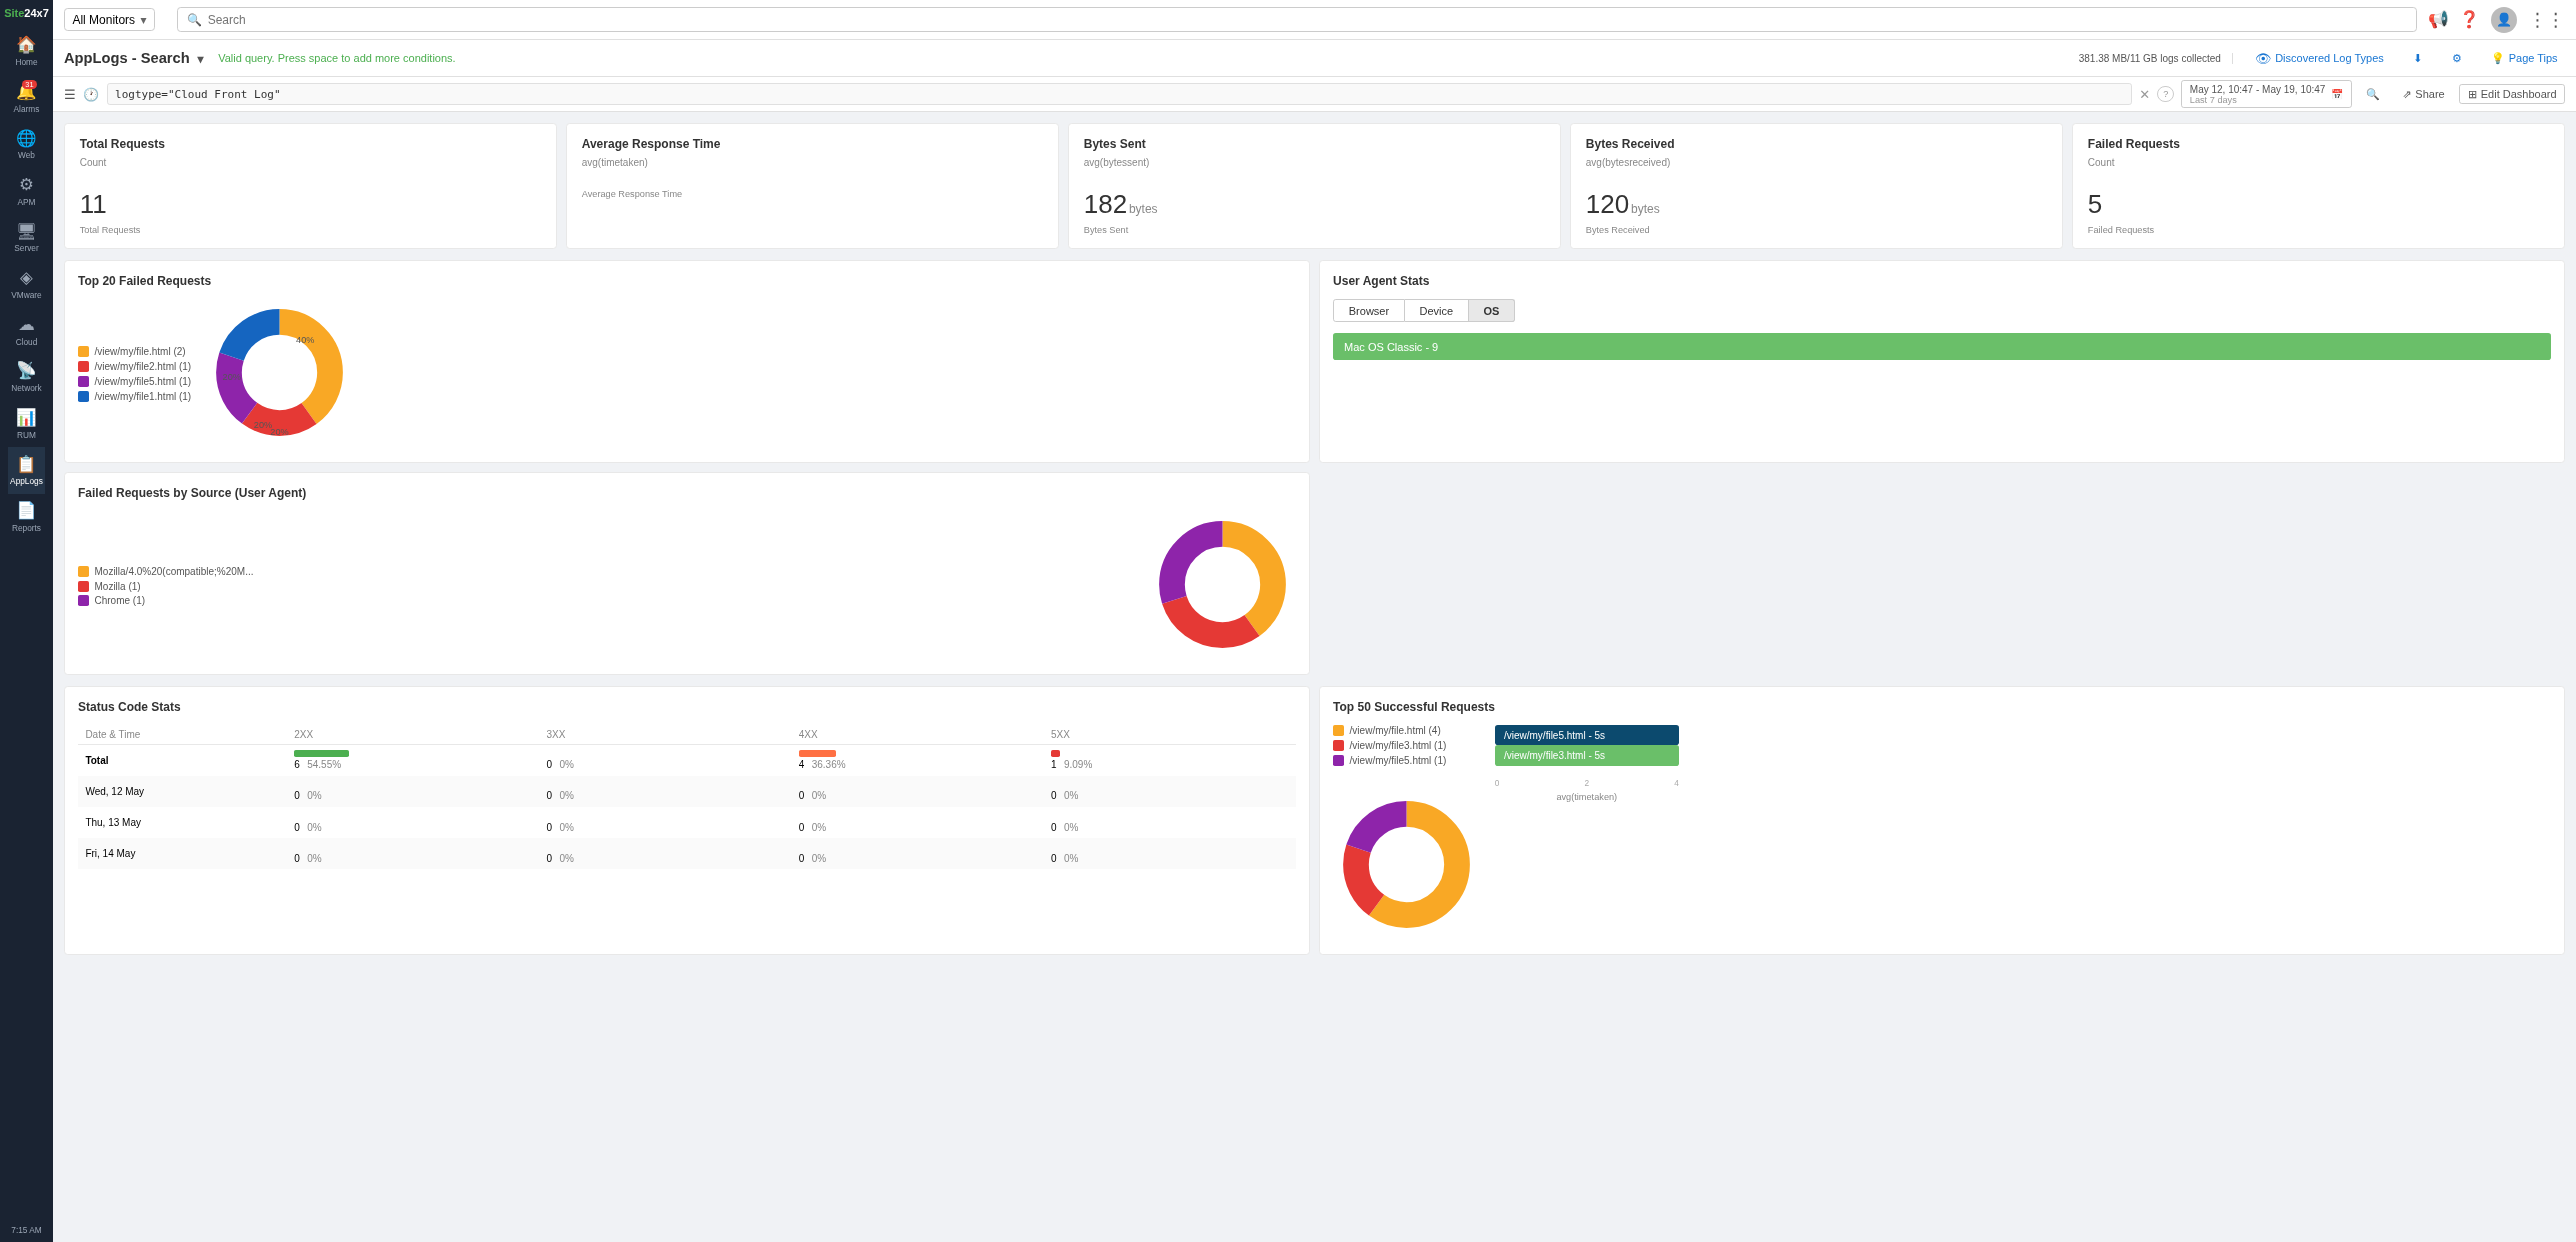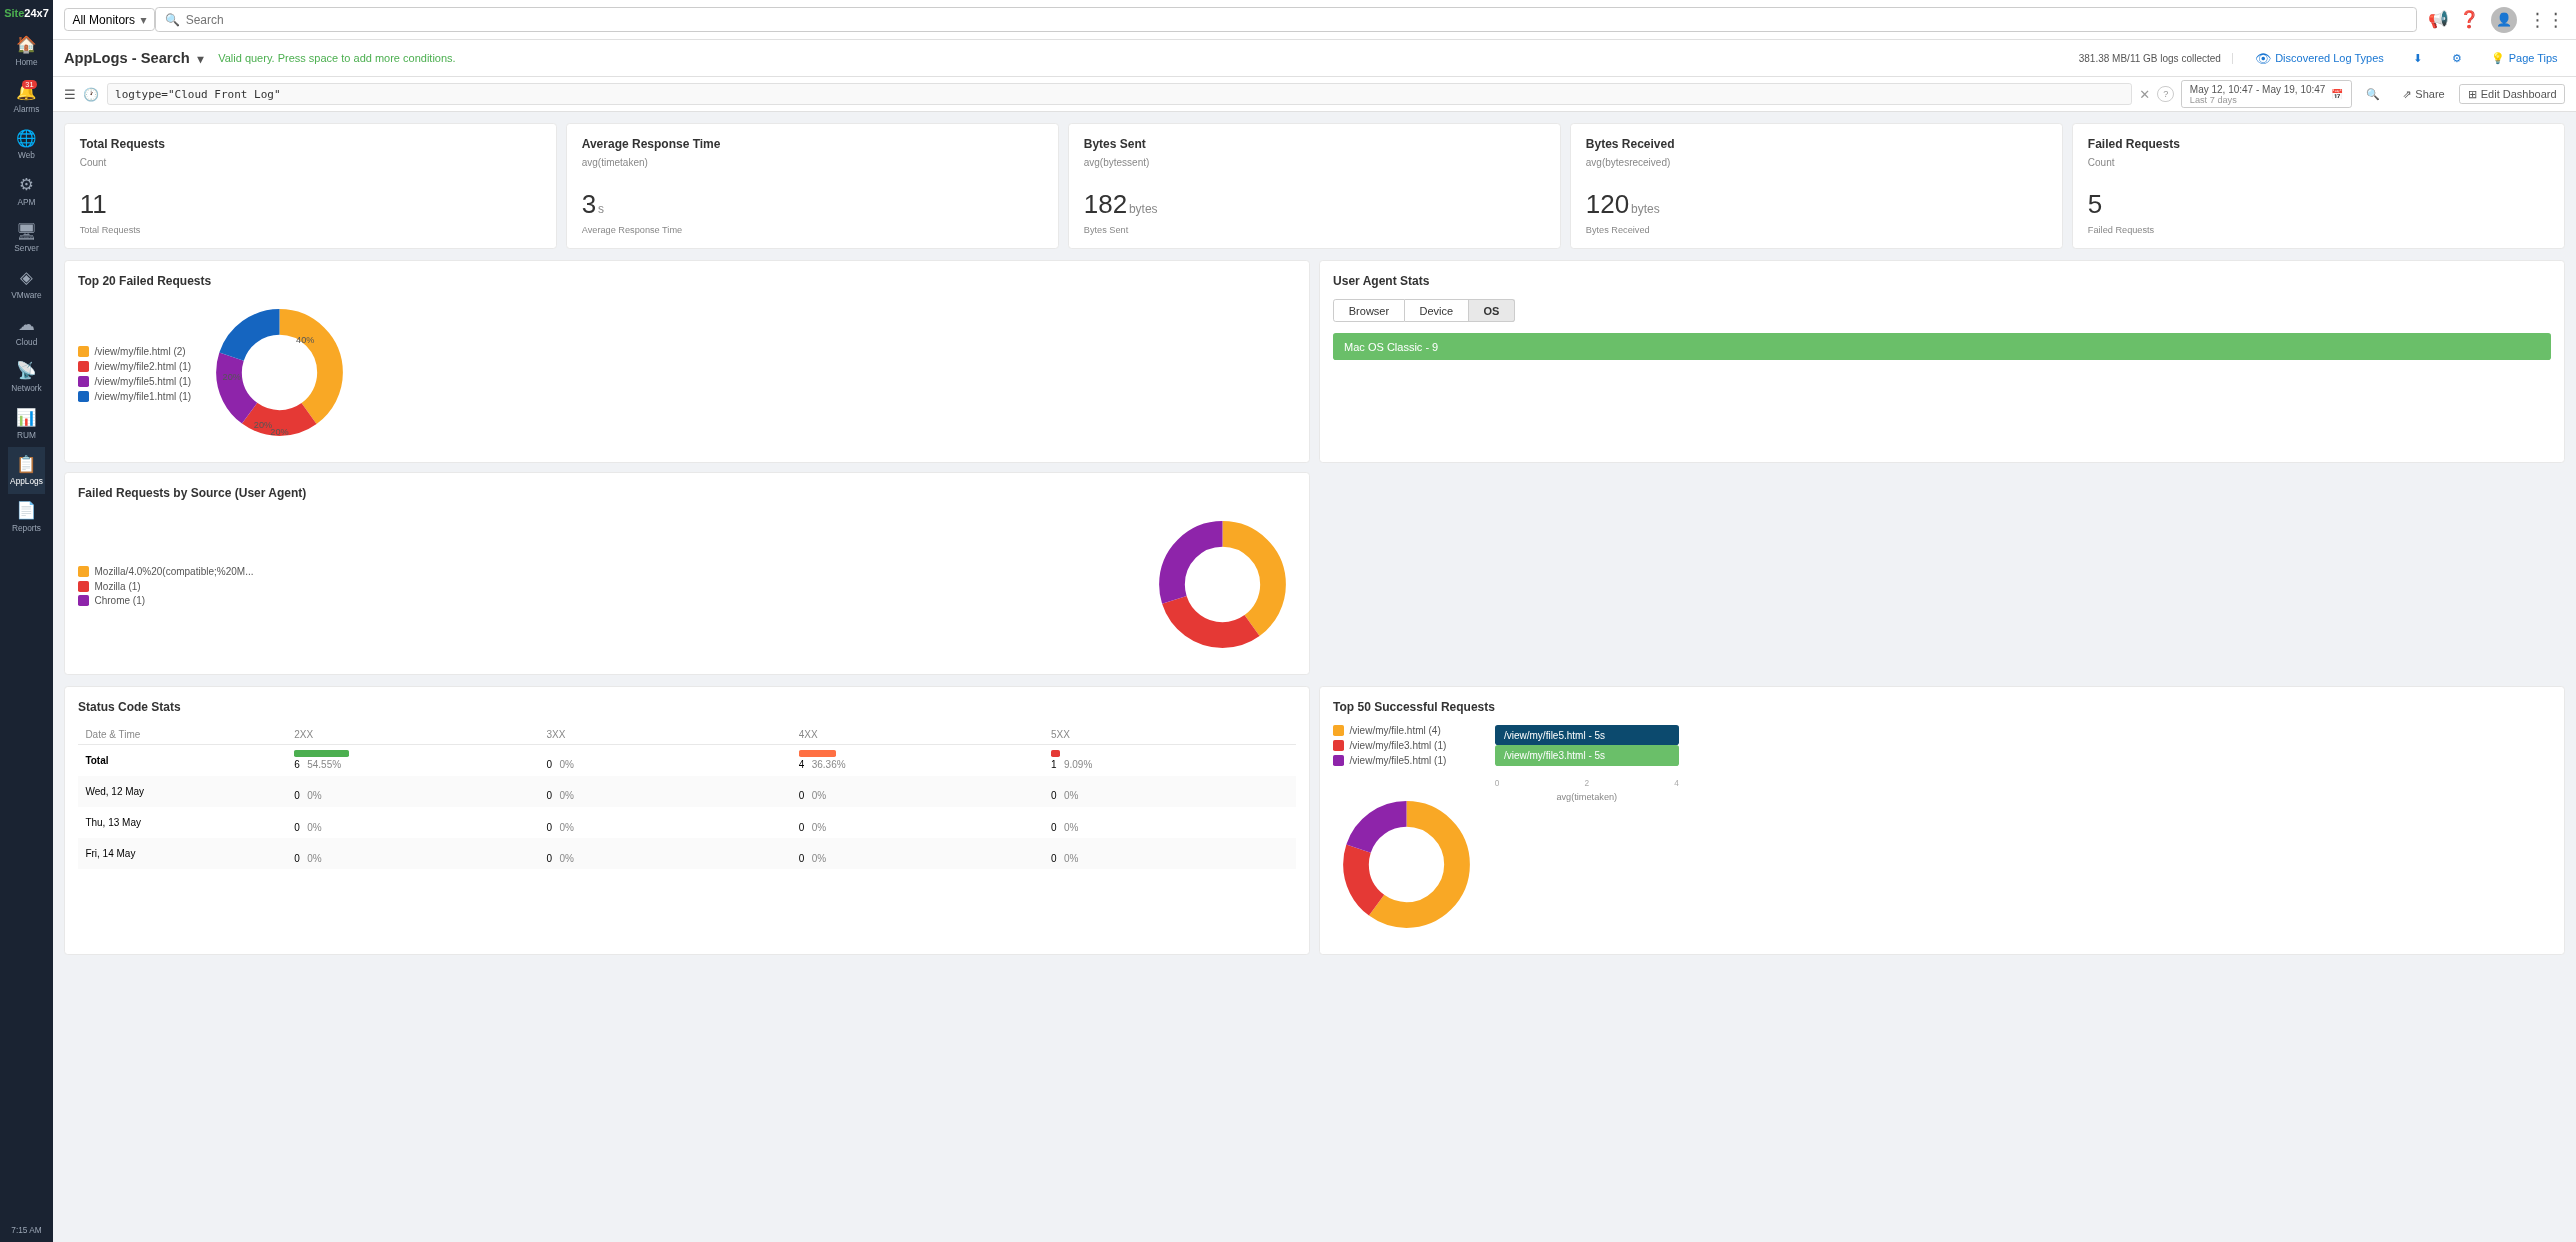--- a/index.html
+++ b/index.html
@@ -65,21 +65,21 @@
       flex-shrink: 0;
     }
     .monitor-select {
       display: flex;
       align-items: flex-end;
       border: 0.9px solid #ccc;
       border-radius: 3.7px;
       padding: 3.7px 7.4px;
       cursor: pointer;
       font-size: 12px;
-      margin-right: 0;
+      margin-right: 22px;
     }
     .monitor-select .arrow { margin-left: 5.5px; color: #666; }
     .search-box {
       flex: 1;
       border: 0.9px solid #ccc;
       border-radius: 3.7px;
       padding: 4.6px 9.2px;
       font-size: 12px;
       color: #999;
       display: flex;
@@ -402,23 +402,20 @@
     <div class="card-title">Total Requests</div>
     <div class="card-metric">Count</div>
     <div class="card-value">
       11
     </div>
     <div class="card-footer">Total Requests</div>
   </div>
         <div class="summary-card">
     <div class="card-title">Average Response Time</div>
     <div class="card-metric">avg(timetaken)</div>
-    <div class="card-value">
-      3<span class="bytes-unit">s</span>
-    </div>
     <div class="card-footer">Average Response Time</div>
   </div>
         <div class="summary-card">
     <div class="card-title">Bytes Sent</div>
     <div class="card-metric">avg(bytessent)</div>
     <div class="card-value">
       182<span class="bytes-unit">bytes</span>
     </div>
     <div class="card-footer">Bytes Sent</div>
   </div>

